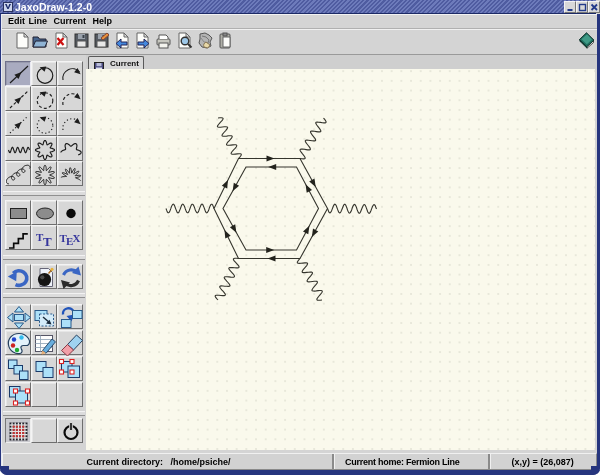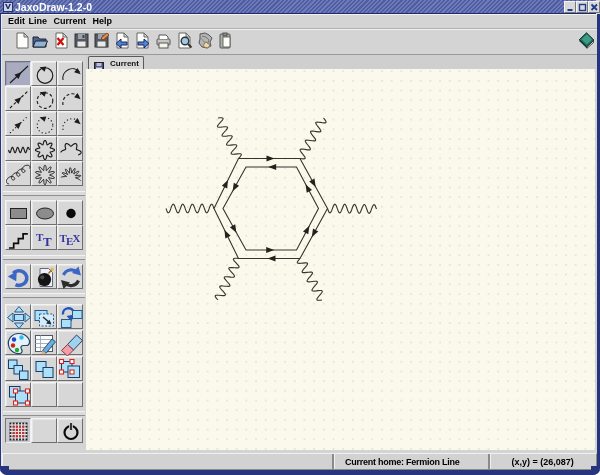--- a/index.html
+++ b/index.html
@@ -482,20 +482,21 @@
 <polygon points="268.2,167.0 276.2,164.0 276.2,170.0"></polygon>
 <polygon points="232.6,191.2 233.8,182.8 239.1,185.7"></polygon>
 <polygon points="236.4,232.7 229.9,227.2 235.2,224.3"></polygon>
 <polygon points="274.2,250.0 266.2,253.0 266.2,247.0"></polygon>
 <polygon points="309.4,225.7 308.3,234.2 303.0,231.4"></polygon>
 <polygon points="305.6,184.2 312.0,189.9 306.7,192.7"></polygon>
 </g>
 </svg>
 
   <div id="status">
+    <span style="left:83.5px;top:3px;">Current directory:&nbsp;&nbsp; /home/psiche/</span>
     <span style="left:342px;top:3px;letter-spacing:-0.25px;">Current home: Fermion Line</span>
     <span style="left:508.5px;top:3px;font-size:9px;">(x,y) = (26,087)</span>
     <div class="sdiv" style="left:329px;"></div>
     <div class="sdiv" style="left:485px;"></div>
   </div>
 
   <div id="frameL"></div>
   <div id="frameR"></div>
   <div id="frameB"></div>
   <div id="cornBL"></div>

